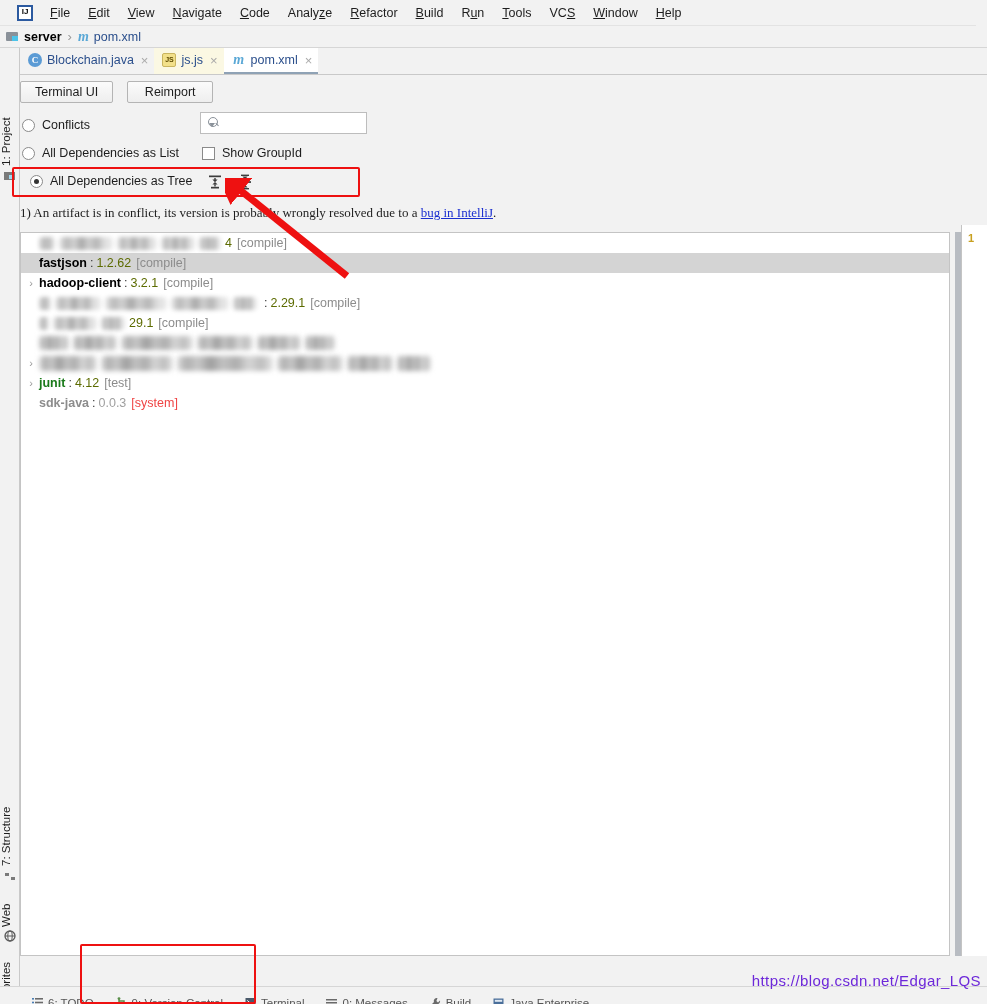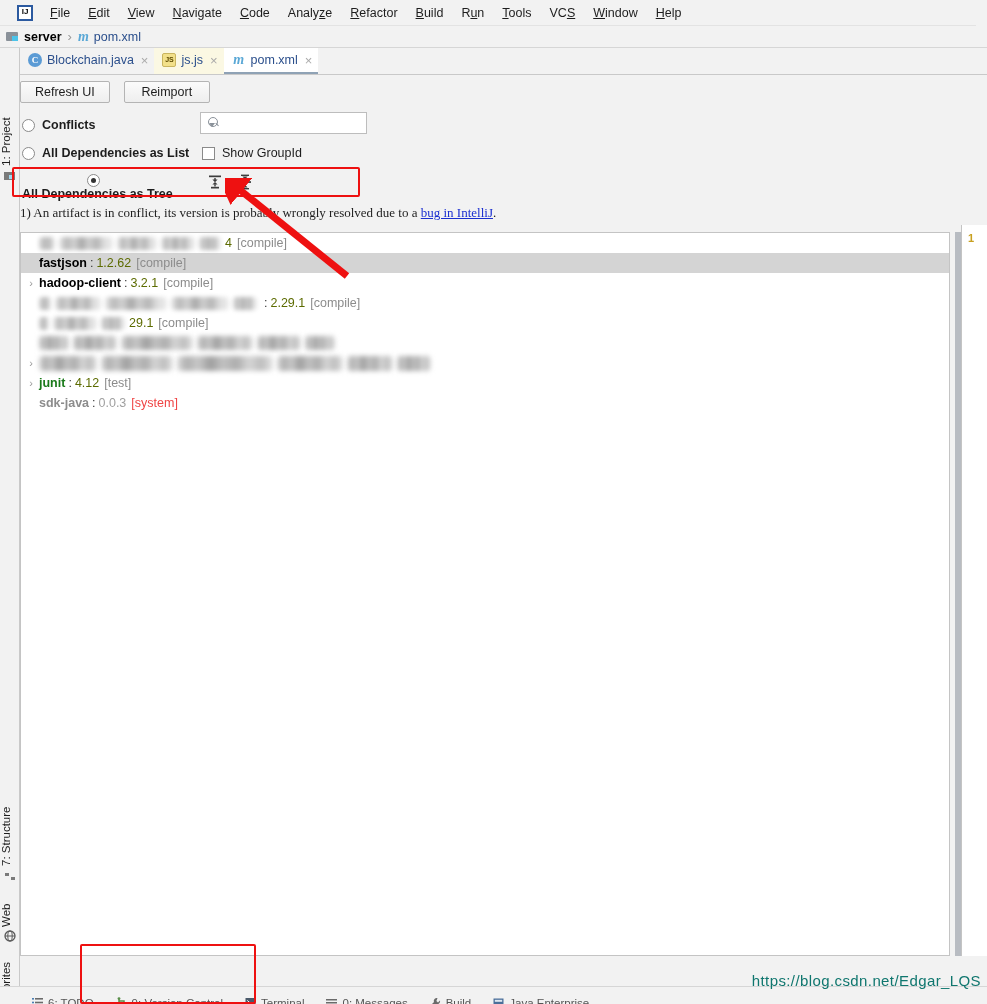--- a/index.html
+++ b/index.html
@@ -125,21 +125,21 @@
   .btnrow { position: absolute; left: 0px; top: 6px; display: flex; gap: 14px; }
   .btn {
     height: 22px; padding: 0 14px;
     background: linear-gradient(#fbfbfb, #eeeeee);
     border: 1px solid #b4b4b4; border-radius: 2px;
     font-size: 12.5px; color: #1d1d1d; cursor: pointer;
     display: flex; align-items: center; justify-content: center;
     min-width: 86px;
   }
 
-  .radio-row { position: absolute; display: flex; align-items: center; font-weight: bold; }
+  .radio-row { position: absolute; display: flex; align-items: center; }
   .radio {
     width: 13px; height: 13px; border-radius: 50%;
     border: 1px solid #8a8a8a; background: #fff;
     margin-right: 7px; flex: none; position: relative;
   }
   .radio.on::after {
     content: ""; position: absolute; left: 3px; top: 3px;
     width: 5px; height: 5px; border-radius: 50%; background: #333;
   }
   .radio-lbl { font-size: 12.5px; color: #1d1d1d; white-space: nowrap; }
@@ -267,21 +267,21 @@
   }
   .sb-item {
     display: flex; align-items: center; gap: 5px;
     font-size: 11.5px; color: #555; white-space: nowrap;
     position: relative; top: 7px;
   }
   .sb-ic { width: 11px; height: 11px; flex: none; }
 
   .watermark {
     position: absolute; right: 6px; top: 972px;
-    font-size: 15px; color: #0f766e; letter-spacing: .4px;
+    font-size: 15px; color: #6d28d9; letter-spacing: .4px;
     font-family: "Liberation Sans", sans-serif; pointer-events: none;
   }
 </style>
 </head>
 <body>
 
 <div id="app">
 
   <div class="menubar">
     <div class="ij-logo"></div>
@@ -352,40 +352,40 @@
     <div class="etab sel">
       <span class="tab-ic ic-maven">m</span>
       <span class="tab-label">pom.xml</span>
       <span class="tab-x">×</span>
     </div>
   </div>
 
   <div class="main">
 
     <div class="btnrow">
-      <div class="btn">Refresh UI</div>
+      <div class="btn">Terminal UI</div>
       <div class="btn">Reimport</div>
     </div>
 
     <div class="radio-row" style="left:2px; top:43px;">
       <span class="radio"></span>
       <span class="radio-lbl">Conflicts</span>
     </div>
 
     <div class="radio-row" style="left:2px; top:71px;">
       <span class="radio"></span>
       <span class="radio-lbl">All Dependencies as List</span>
     </div>
 
     <div class="chk-row" style="left:182px; top:71px;">
       <span class="chkbox"></span>
       <span class="radio-lbl">Show GroupId</span>
     </div>
 
-    <div class="radio-row" style="left:2px; top:99px;flex-direction:column;">
+    <div class="radio-row" style="left:10px; top:99px;">
       <span class="radio on"></span>
       <span class="radio-lbl">All Dependencies as Tree</span>
     </div>
 
     <div class="tree-tools" style="left:186px; top:98px;">
       <span class="tt">
         <svg width="18" height="18" viewBox="0 0 18 18">
           <rect x="3" y="2.5" width="12" height="1.7" fill="#3c3c3c"></rect>
           <rect x="5" y="13.8" width="8" height="1.7" fill="#3c3c3c"></rect>
           <line x1="9" y1="5" x2="9" y2="7.3" stroke="#3c3c3c" stroke-width="1.4"></line>

